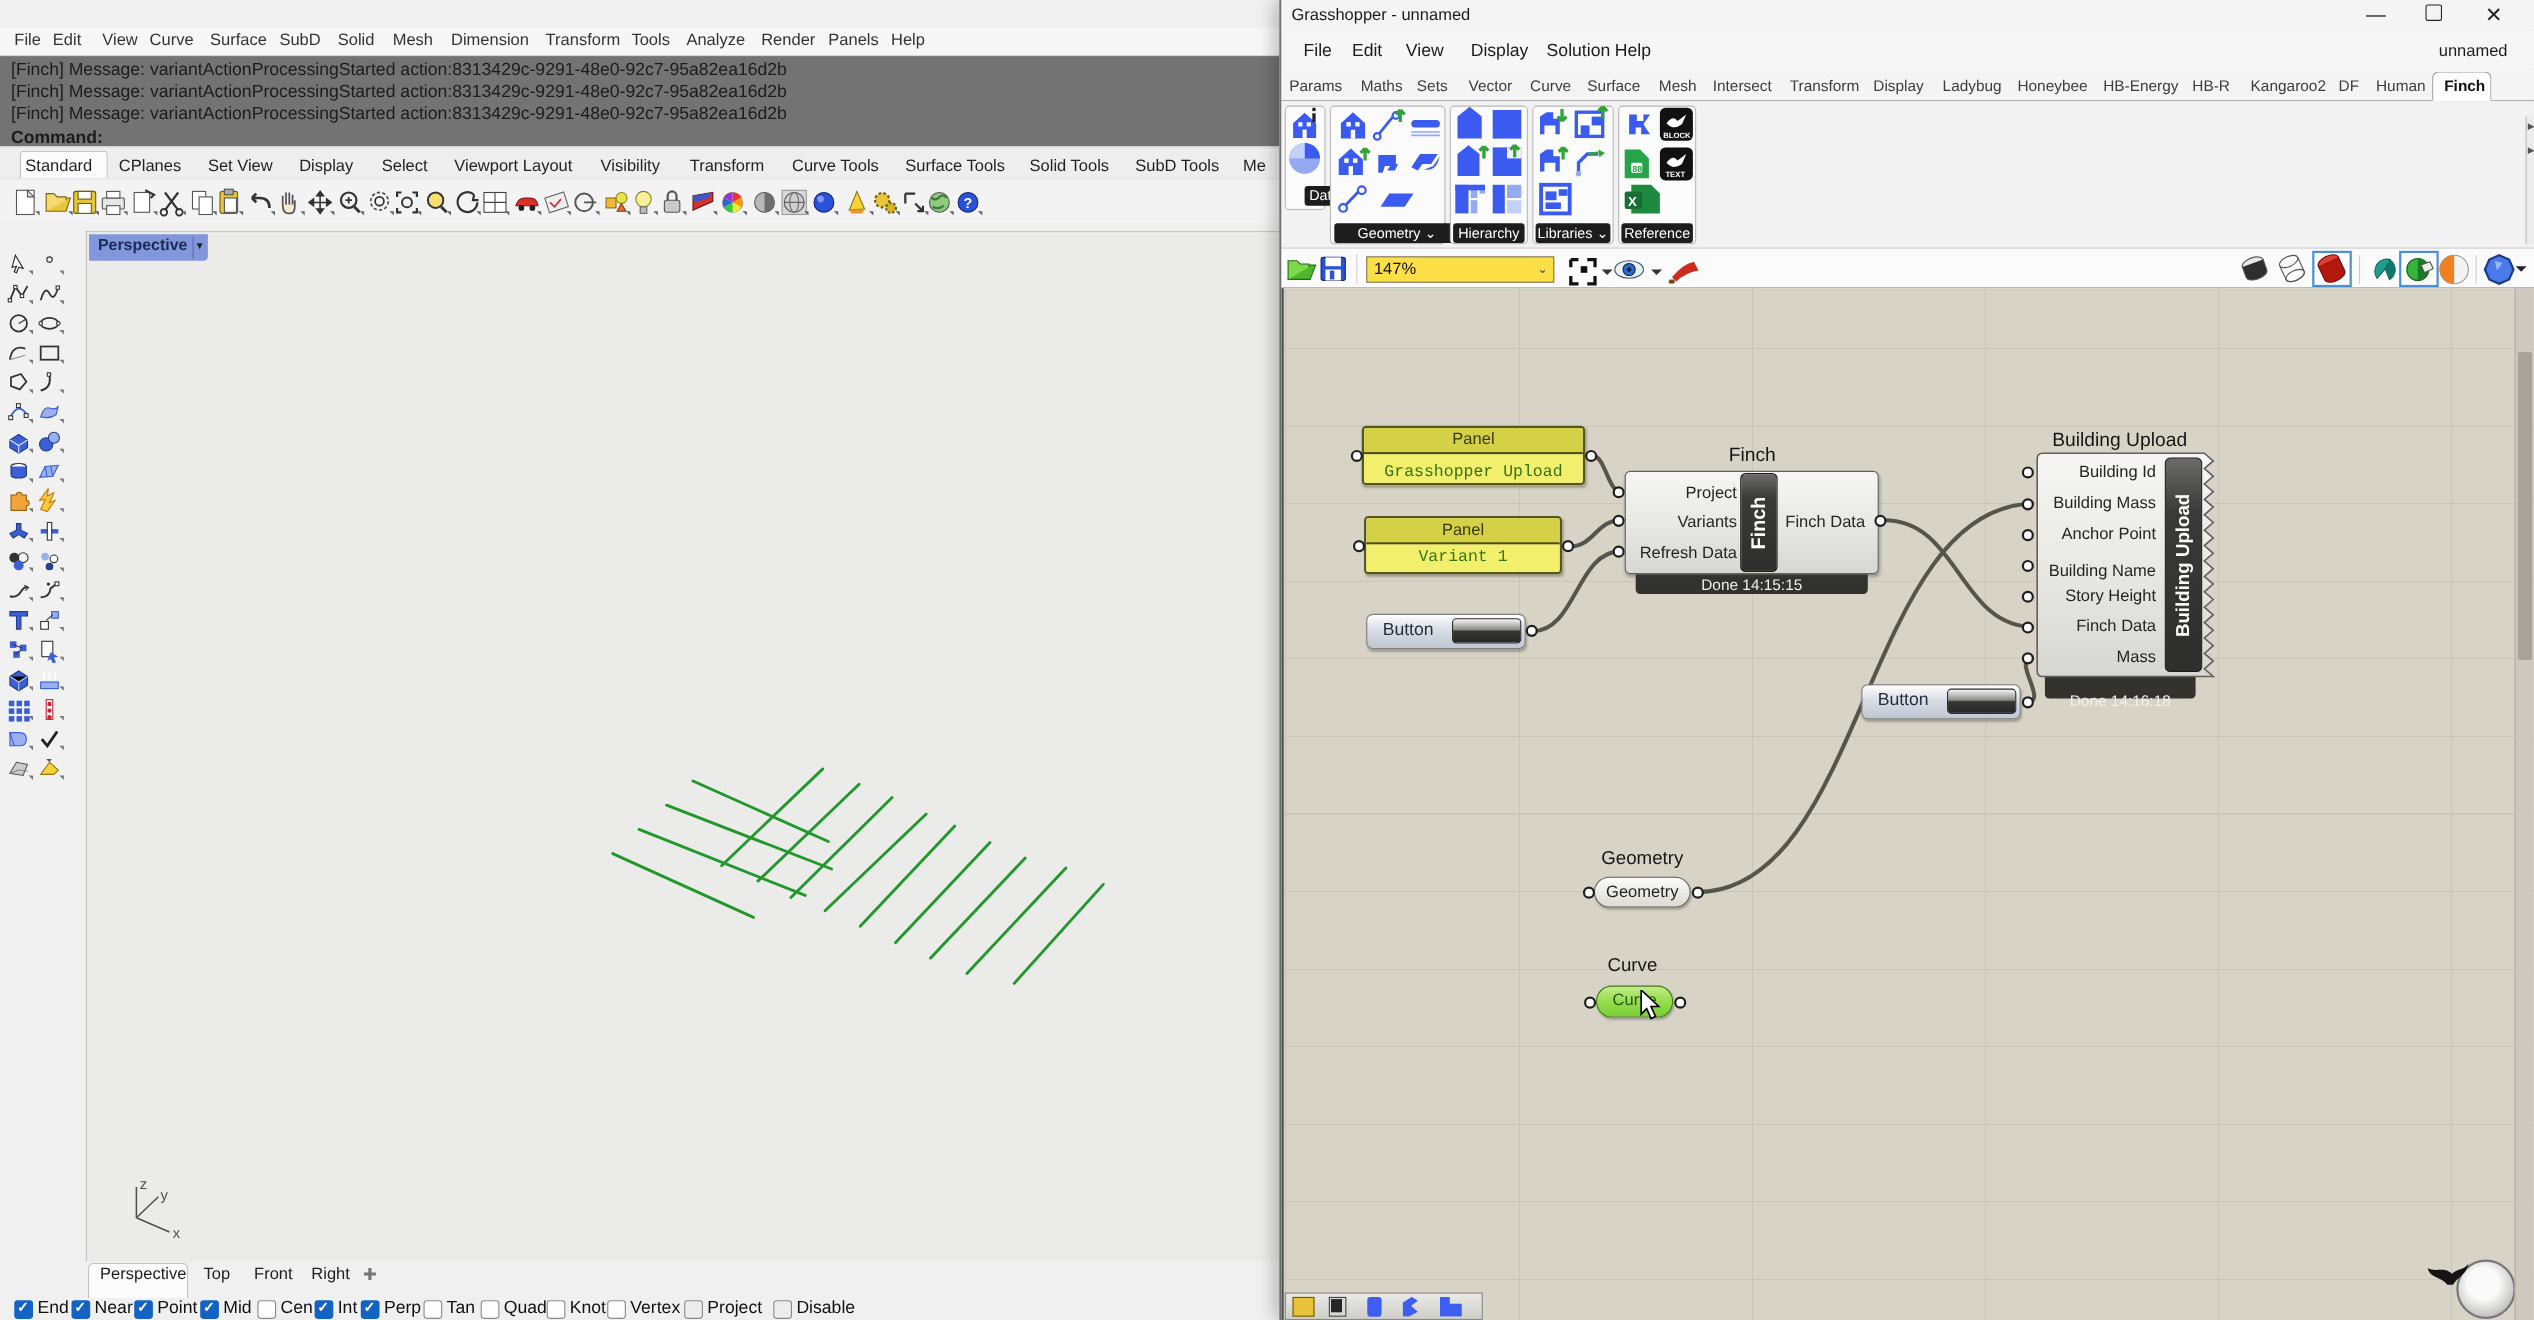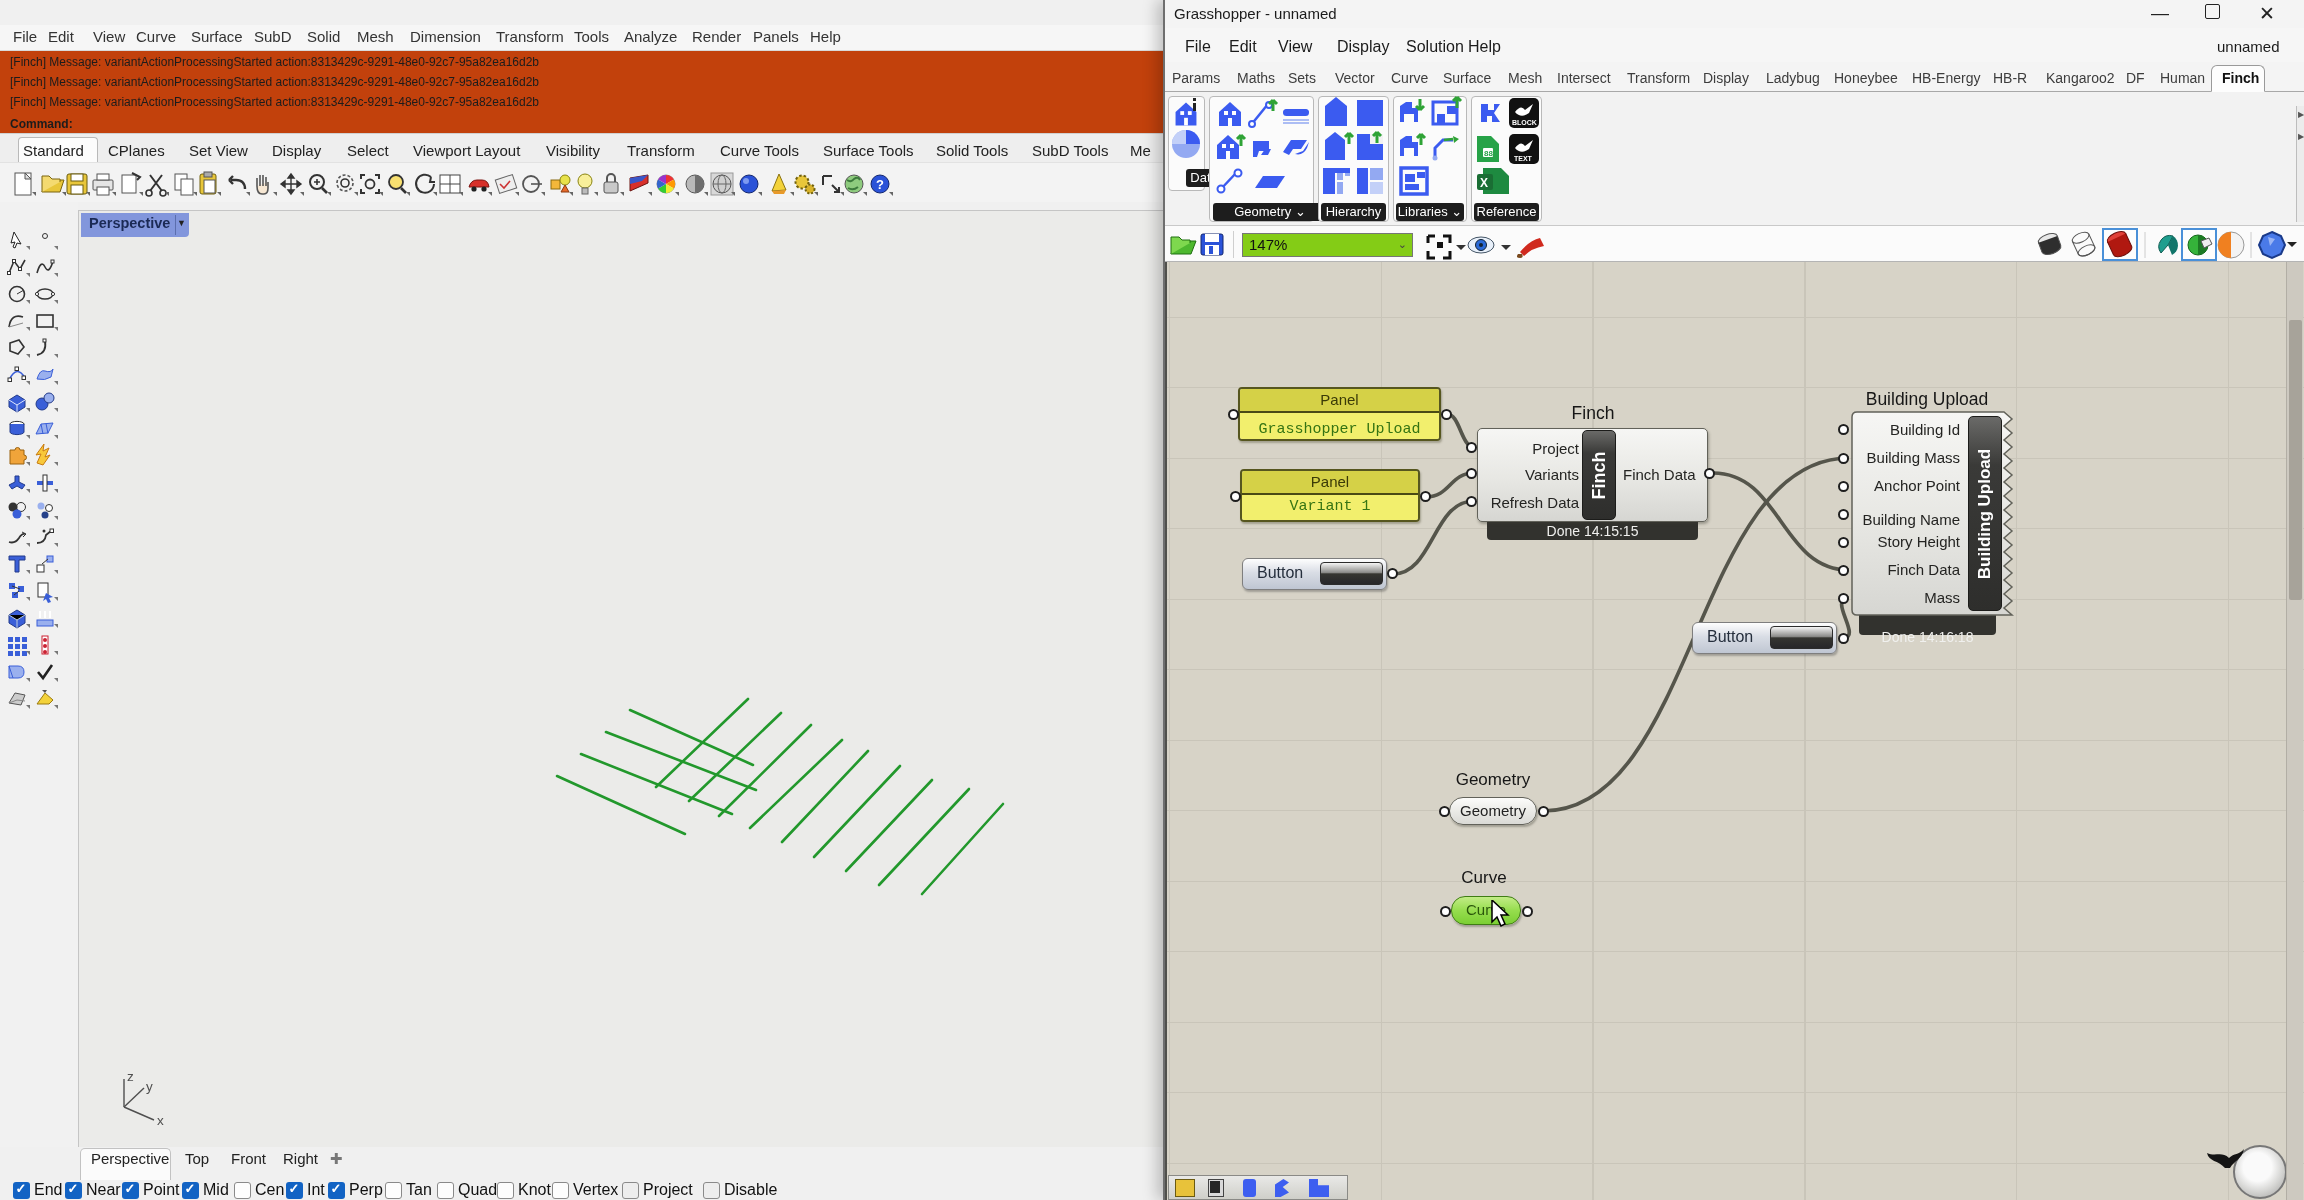--- a/index.html
+++ b/index.html
@@ -7,21 +7,21 @@
   #page { position:relative; width:2304px; height:1200px; background:#f0f0f0; }
   .abs { position:absolute; }
 
   
   #rh-title { left:0; top:0; width:2304px; height:25px; background:#f1f1f1; }
   #rh-title .txt { position:absolute; left:31px; top:4px; font-size:14px; color:#3c3c3c; }
   #rh-icon { position:absolute; left:7px; top:3px; width:19px; height:19px; background:#111; }
   #rh-icon:after { content:""; position:absolute; left:3px; top:4px; width:12px; height:9px; background:#eee; clip-path:polygon(0 70%,25% 0,55% 45%,80% 10%,100% 60%,70% 100%,30% 85%); }
   #rh-menu { left:0; top:25px; width:2304px; height:25px; background:#f6f6f6; font-size:15px; color:#333; }
   #rh-menu span { position:absolute; top:3px; }
-  #rh-cmd { left:0; top:50px; width:2304px; height:83px; background:#c2410c; border-top:1px solid #d9d9d9; font-size:12px; color:#1c1c1c; }
+  #rh-cmd { left:0; top:50px; width:2304px; height:83px; background:#737373; border-top:1px solid #d9d9d9; font-size:16px; color:#1c1c1c; }
   #rh-cmd div { position:absolute; left:10px; }
   #rh-tabs { left:0; top:133px; width:2304px; height:29px; background:#eeeeee; border-top:1px solid #d0d0d0; font-size:15px; color:#222; }
   #rh-tabs span { position:absolute; top:8px; }
   #rh-tab-active { position:absolute; left:18px; top:3px; width:80px; height:26px; background:#fcfcfc; border:1px solid #b9b9b9; border-bottom:none; border-radius:4px 4px 0 0; }
   #rh-toolbar { left:0; top:162px; width:2304px; height:40px; background:#f3f3f3; border-top:1px solid #e2e2e2; }
   #rh-side { left:0; top:202px; width:78px; height:945px; background:#f1f1f1; }
   #rh-vp { left:78px; top:210px; width:1085px; height:937px; background:#ebebe9; border-top:1px solid #c5c5c5; border-left:1px solid #c5c5c5; }
   #vp-tab { position:absolute; left:2px; top:2px; width:108px; height:24px; background:#8296dc; border-radius:0 0 4px 0; color:#1b2a55; font-weight:bold; font-size:14.5px; }
   #vp-tab .dd { position:absolute; right:3px; top:5px; font-size:9px; color:#222; }
   #vp-tab .bar { position:absolute; right:13px; top:2px; width:1px; height:20px; background:#5b6eae; }
@@ -42,21 +42,21 @@
   #gh-title { position:absolute; left:0; top:0; width:1141px; height:28px; background:#f4f4f4; font-size:15px; color:#1b1b1b; }
   #gh-menu { position:absolute; left:0; top:28px; width:1141px; height:34px; background:#f6f6f6; font-size:16px; color:#1b1b1b; }
   #gh-menu span { position:absolute; top:10px; }
   #gh-tabs { position:absolute; left:0; top:62px; width:1141px; height:30px; background:#f4f4f4; border-bottom:1px solid #a8a8a8; font-size:14px; color:#3d3d3d; }
   #gh-tabs span { position:absolute; top:8px; }
   #gh-finchtab { position:absolute; left:1046px; top:3px; width:54px; height:27px; background:#fdfdfd; border:1px solid #9a9a9a; border-bottom:1px solid #fdfdfd; border-radius:6px 6px 0 0; z-index:2; }
   #gh-palette { position:absolute; left:0; top:92px; width:1141px; height:133px; background:#f2f2f2; }
   .grp { position:absolute; top:4px; background:#fbfbfb; border:1px solid #b9b9b9; border-radius:4px; }
   .grplabel { position:absolute; background:#1d1d1d; color:#fff; font-size:13px; text-align:center; border-radius:3px; padding-top:1px; height:18px; }
   #gh-toolbar { position:absolute; left:0; top:225px; width:1141px; height:37px; background:#fbfbfb; border-top:1px solid #c9c9c9; border-bottom:1px solid #b4b4b4; }
-  #gh-combo { position:absolute; left:77px; top:7px; width:171px; height:24px; background:#84cc16; border:1px solid #767676; font-size:15px; color:#111; }
+  #gh-combo { position:absolute; left:77px; top:7px; width:171px; height:24px; background:#fde047; border:1px solid #767676; font-size:15px; color:#111; }
   #gh-canvas { position:absolute; left:0; top:262px; width:1141px; height:938px; border-left:2px solid #50504c; background-color:#d7d3c7;
      background-image:
        repeating-linear-gradient(to bottom, transparent 0 54.5px, #c9c5b9 54.5px 55.5px, transparent 55.5px 70.5px),
        repeating-linear-gradient(to right, transparent 0 1.5px, #c9c5b9 1.5px 2.5px, transparent 2.5px 212px); }
 
   
   .nub { position:absolute; width:11px; height:11px; border-radius:50%; background:#fff; border:2.5px solid #1e1e1e; z-index:6; }
   .panel { position:absolute; border:2px solid #56561f; border-radius:4px; overflow:hidden; z-index:5; box-shadow:1px 2px 2px rgba(70,70,40,.35);}
   .panel .hd { background:#d5d147; color:#3a3a07; text-align:center; font-size:15px; border-bottom:2px solid #4a4a15; }
   .panel .bd { background:#f2ef6d; color:#357413; text-align:center; font-family:"Liberation Mono", monospace; font-size:15px; }

